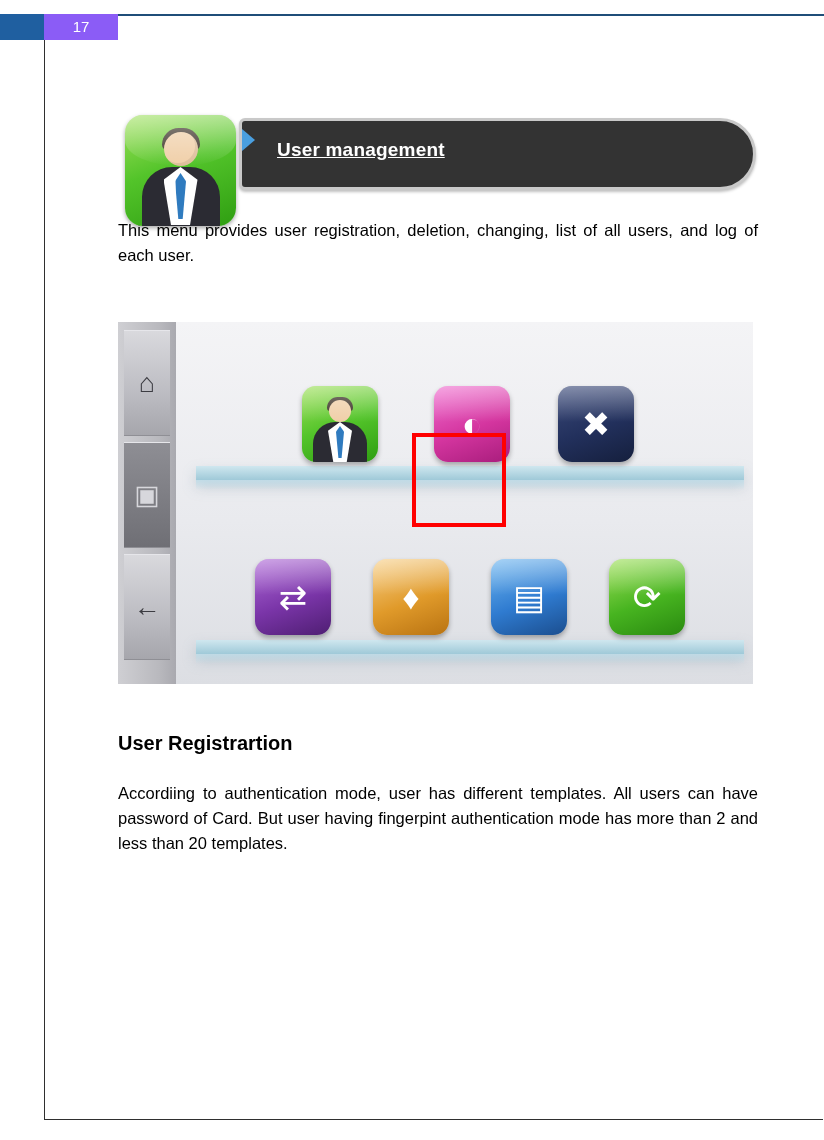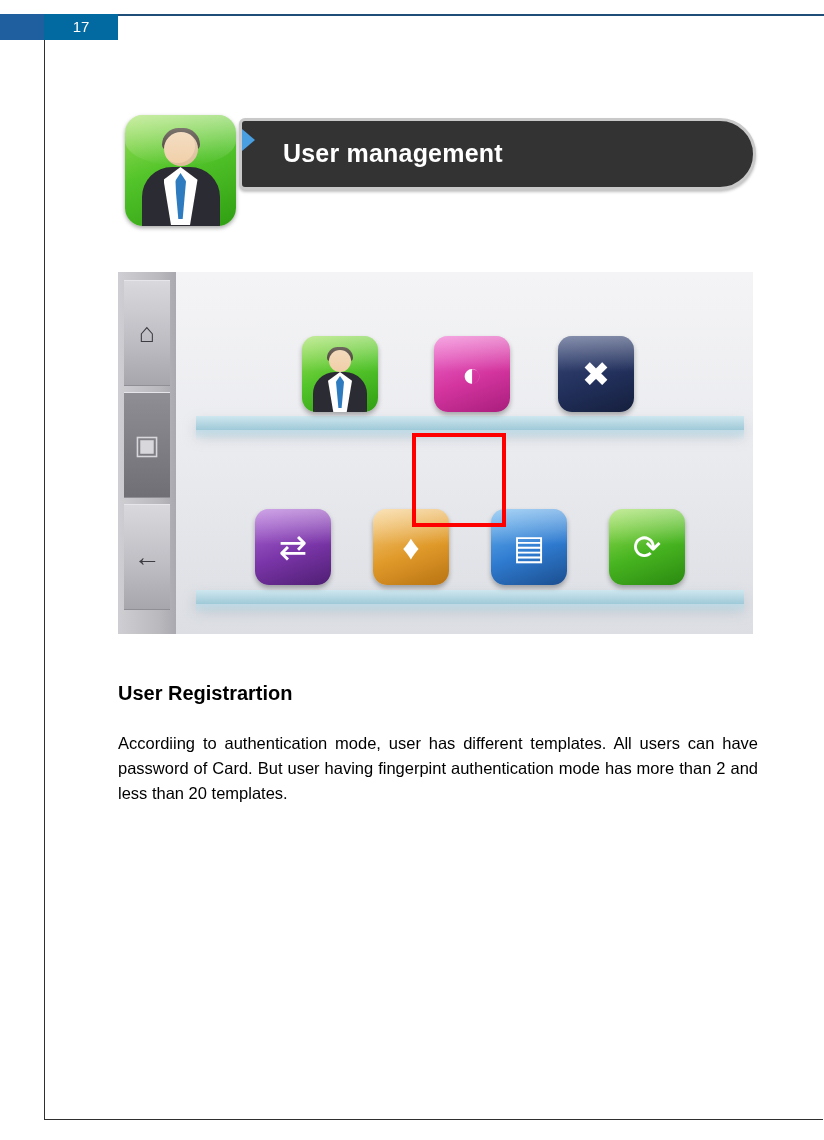--- a/index.html
+++ b/index.html
@@ -34,21 +34,21 @@
     width: 780px;
     height: 2px;
     background: #1f4e79;
   }
   .page-number-tab {
     position: absolute;
     left: 44px;
     top: 14px;
     width: 74px;
     height: 26px;
-    background: #0369a1;
+    background: #8b5cf6;
     color: #ffffff;
     font-size: 15px;
     line-height: 26px;
     text-align: center;
     font-family: "Liberation Sans", sans-serif;
   }
   .page-number-tab .corner {
     position: absolute;
     left: -44px;
     top: 0;
@@ -88,26 +88,27 @@
     left: 124px;
     top: 41px;
     width: 0;
     height: 0;
     border-top: 11px solid transparent;
     border-bottom: 11px solid transparent;
     border-left: 13px solid #4a9fe0;
   }
   .banner-title {
     position: absolute;
-    left: 165px;
+    left: 159px;
     top: 51px;
-    font-size: 25px;
+    font-size: 19px;
     font-weight: bold;
     color: #ffffff;
     letter-spacing: .2px;
+    text-decoration: underline;
   }
   
   .user-icon {
     position: absolute;
     left: 7px;
     top: 27px;
     width: 111px;
     height: 111px;
     border-radius: 18px;
     background: linear-gradient(160deg, #9fe05a 0%, #53c42a 45%, #2f9e12 100%);
@@ -300,20 +301,21 @@
       <span class="ui-head"></span>
       <span class="ui-body"></span>
       <span class="ui-shirt"></span>
       <span class="ui-tie"></span>
     </div>
     <div class="banner-bar"></div>
     <div class="banner-arrow"></div>
     <div class="banner-title">User management</div>
   </div>
 
+  <p class="body-text intro">This menu provides user registration, deletion, changing, list of all users, and log of each user.</p>
 
   <div class="shot">
     <div class="shot-sidebar"></div>
     <div class="sb-btn sb1">⌂</div>
     <div class="sb-btn sb2 dark">▣</div>
     <div class="sb-btn sb3">←</div>
 
     <div class="shelf s1">
         <div class="shelf-front"></div>
       </div>

